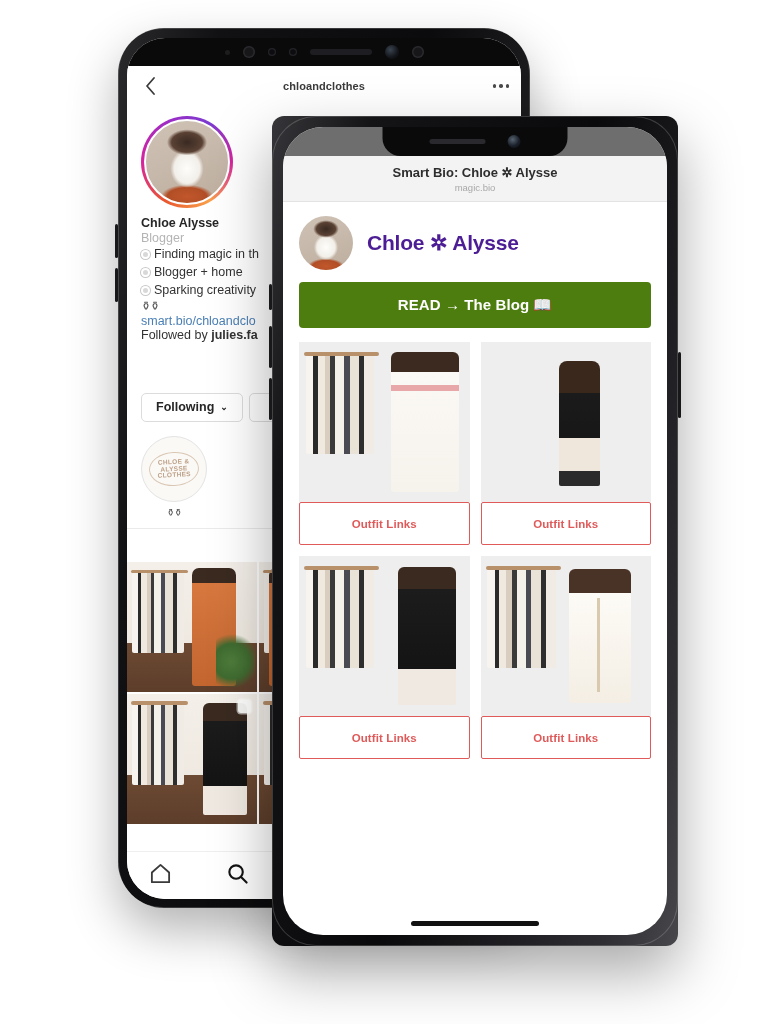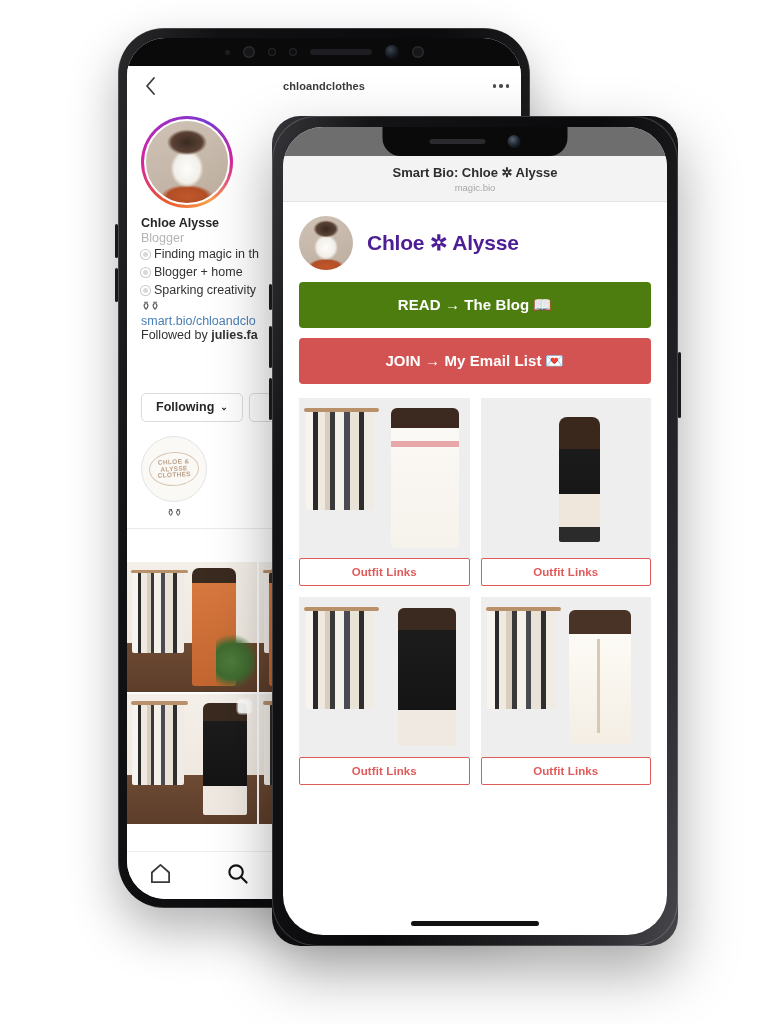--- a/index.html
+++ b/index.html
@@ -42,21 +42,21 @@
   .speaker{ width:62px; height:6px; border-radius:3px; background:#1e1e22; }
   .cam{ width:14px; height:14px; border-radius:50%;
         background:radial-gradient(circle at 38% 34%,#3a4450 0%,#13151a 60%,#0a0a0c 100%); }
 
   
   .side-btn{ position:absolute; background:#18181b; border-radius:2px; }
 
   
   #phone-front{
     left:272px; top:116px; width:406px; height:830px;
-    border-radius:28px;
+    border-radius:12px;
     background:linear-gradient(105deg,#36363a 0%,#141416 16%,#0a0a0c 52%,#2e2e33 88%,#47474c 100%);
     box-shadow:0 26px 60px rgba(0,0,0,.34);
     padding:11px;
   }
   #phone-front .screen{
     position:relative; width:100%; height:100%;
     border-radius:40px; background:#fff; overflow:hidden;
   }
   .notch{
     position:absolute; top:0; left:50%; transform:translateX(-50%);
@@ -229,21 +229,21 @@
     display:block; width:100%; height:46px; border:none; border-radius:4px;
     color:#fff; font-size:15px; font-weight:700;
     font-family:"Liberation Sans", sans-serif;
     margin-bottom:10px; letter-spacing:.1px;
   }
 
   .sb-grid{ display:grid; grid-template-columns:1fr 1fr; gap:11px; padding:4px 0 0; }
   .sb-card{ display:flex; flex-direction:column; }
   .sb-card-img{ width:100%; height:160px; overflow:hidden; position:relative; background:#eee; }
   .sb-card-btn{
-    height:28px; border:1px solid; border-radius:2px; background:#fff;
+    height:43px; border:1px solid; border-radius:2px; background:#fff;
     display:flex; align-items:center; justify-content:center;
     font-size:11.5px; font-weight:700; letter-spacing:.1px;
     font-family:"Liberation Sans", sans-serif;
   }
   .sb-home-indicator{
     position:absolute; bottom:9px; left:50%; transform:translateX(-50%);
     width:128px; height:5px; border-radius:3px; background:#111;
   }
 </style>
 </head>
@@ -395,21 +395,20 @@
       </div>
 
       <div class="sb-content">
 
         <div class="sb-profile">
           <div class="sb-avatar"></div>
           <div class="sb-profile-name">Chloe ✲ Alysse</div>
         </div>
 
         <button class="sb-cta" style="background: #4d7c0f;">READ → The Blog 📖</button>
-        <button class="sb-cta" style="background: rgb(210, 83, 82);">JOIN → My Email List 💌</button>
 
         <div class="sb-grid">
 
           <div class="sb-card">
             <div class="sb-card-img ph-rack">
               <div class="ph-white-outfit"></div>
             </div>
             <div class="sb-card-btn" style="color: rgb(224, 90, 90); border-color: rgb(224, 90, 90);">Outfit Links</div>
           </div>
 

